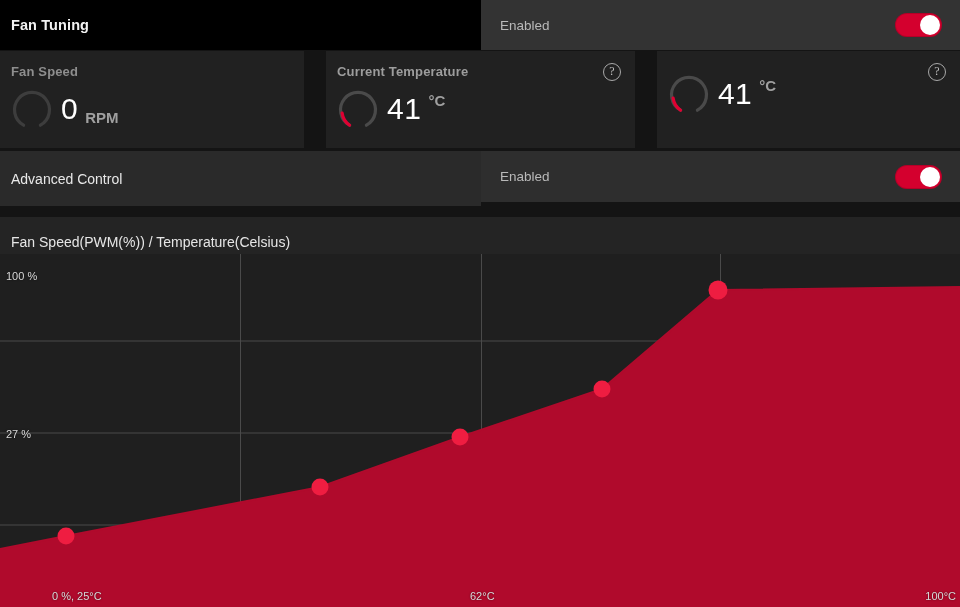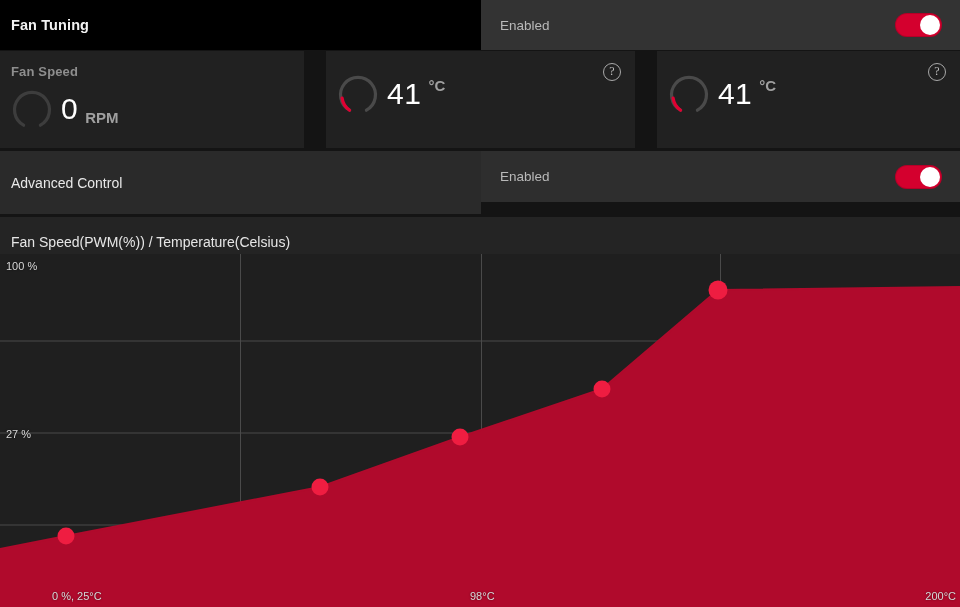--- a/index.html
+++ b/index.html
@@ -74,21 +74,21 @@
   }
   .unit { color: #a0a0a0; font-size: 15px; font-weight: bold; align-self: flex-end; padding-bottom: 4px; }
   .unit.sup { align-self: flex-start; padding-top: 4px; padding-bottom: 0; }
 
   
   .adv-row {
     position: absolute; left: 0; top: 151px; width: 960px; height: 51px;
     display: flex;
   }
   .adv-left {
-    width: 481px; height: 63px; background: #2a2a2a;
+    width: 481px; height: 55px; background: #2a2a2a;
     display: flex; align-items: center; padding-left: 11px;
   }
   .adv-title { color: #e8e8e8; font-size: 14px; }
   .adv-right {
     width: 479px; height: 51px; background: #2e2e2e;
     display: flex; align-items: center; padding-left: 19px; padding-right: 18px;
   }
   .adv-state { color: #b9b9b9; font-size: 13.5px; flex: 1; }
 
   
@@ -99,21 +99,21 @@
   .chart-head-title { color: #e6e6e6; font-size: 14px; }
   .chart-wrap {
     position: absolute; left: 0; top: 254px; width: 960px; height: 353px;
     background: #1f1f1f; overflow: hidden;
   }
   .chart-svg { position: absolute; left: 0; top: 0; }
   .axis-lbl {
     position: absolute; color: #d8d8d8; font-size: 11px; pointer-events: none;
     text-shadow: 0 0 2px rgba(0,0,0,.55);
   }
-  .y100 { left: 6px; top: 6px; }
+  .y100 { left: 6px; top: 16px; }
   .y50  { left: 6px; top: 174px; }
   .x0   { left: 4px; bottom: 5px; padding-left: 48px; }
   .xmid { left: 470px; bottom: 5px; }
   .xmax { right: 4px; bottom: 5px; }
 </style>
 </head>
 <body>
 
 <div class="app">
 
@@ -136,20 +136,21 @@
       <div class="readout">
         <svg class="gauge" viewBox="0 0 42 42">
           <path d="M12.6 37.2 A17.5 17.5 0 1 1 29.4 37.2" fill="none" stroke="#3d3d3d" stroke-width="3.2" stroke-linecap="round"></path>
         </svg>
         <span class="val">0</span>
         <span class="unit">RPM</span>
       </div>
     </div>
 
     <div class="panel p2">
+      <div class="panel-label">Current Temperature</div>
       <div class="help-icon">?</div>
       <div class="readout">
         <svg class="gauge" viewBox="0 0 42 42">
           <path d="M12.6 37.2 A17.5 17.5 0 1 1 29.4 37.2" fill="none" stroke="#4a4a4a" stroke-width="3.2" stroke-linecap="round"></path>
           <path d="M12.6 37.2 A17.5 17.5 0 0 1 5.1 25.0" fill="none" stroke="#e2癸0032" stroke-width="3.2" stroke-linecap="round" style="stroke:#e00032"></path>
         </svg>
         <span class="val">41</span>
         <span class="unit sup">°C</span>
       </div>
     </div>
@@ -205,17 +206,17 @@
         <circle cx="320" cy="233" r="8.5" fill="#ef1d41"></circle>
         <circle cx="460" cy="183" r="8.5" fill="#ef1d41"></circle>
         <circle cx="602" cy="135" r="8.5" fill="#ef1d41"></circle>
         <circle cx="718" cy="36" r="9.5" fill="#ef1d41"></circle>
       </g>
     </svg>
 
     <span class="axis-lbl y100">100 %</span>
     <span class="axis-lbl y50">27 %</span>
     <span class="axis-lbl x0">0 %, 25°C</span>
-    <span class="axis-lbl xmid">98°C</span>
-    <span class="axis-lbl xmax">200°C</span>
+    <span class="axis-lbl xmid">62°C</span>
+    <span class="axis-lbl xmax">100°C</span>
   </div>
 
 </div>
 
 </body></html>

